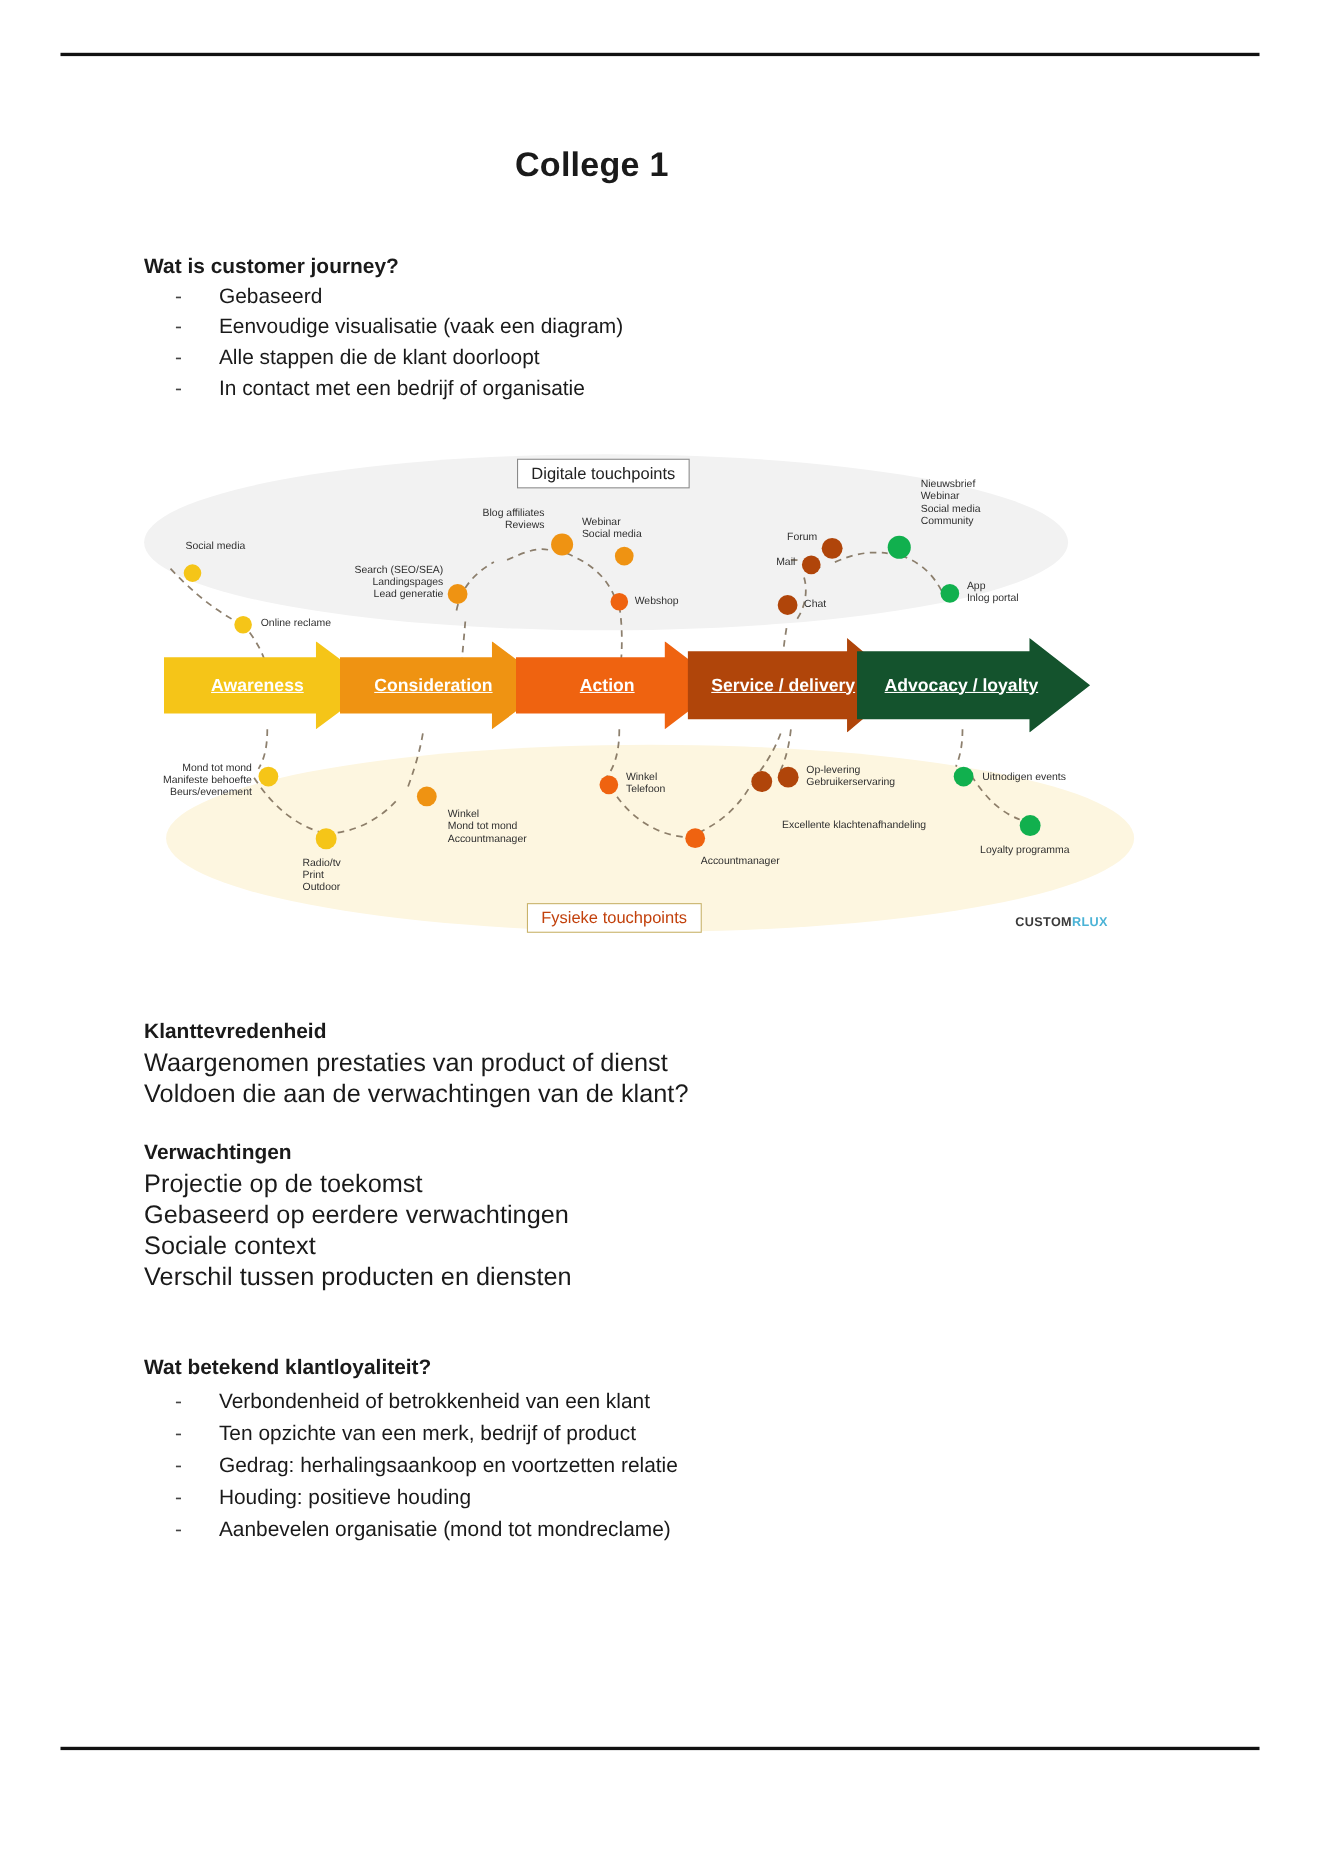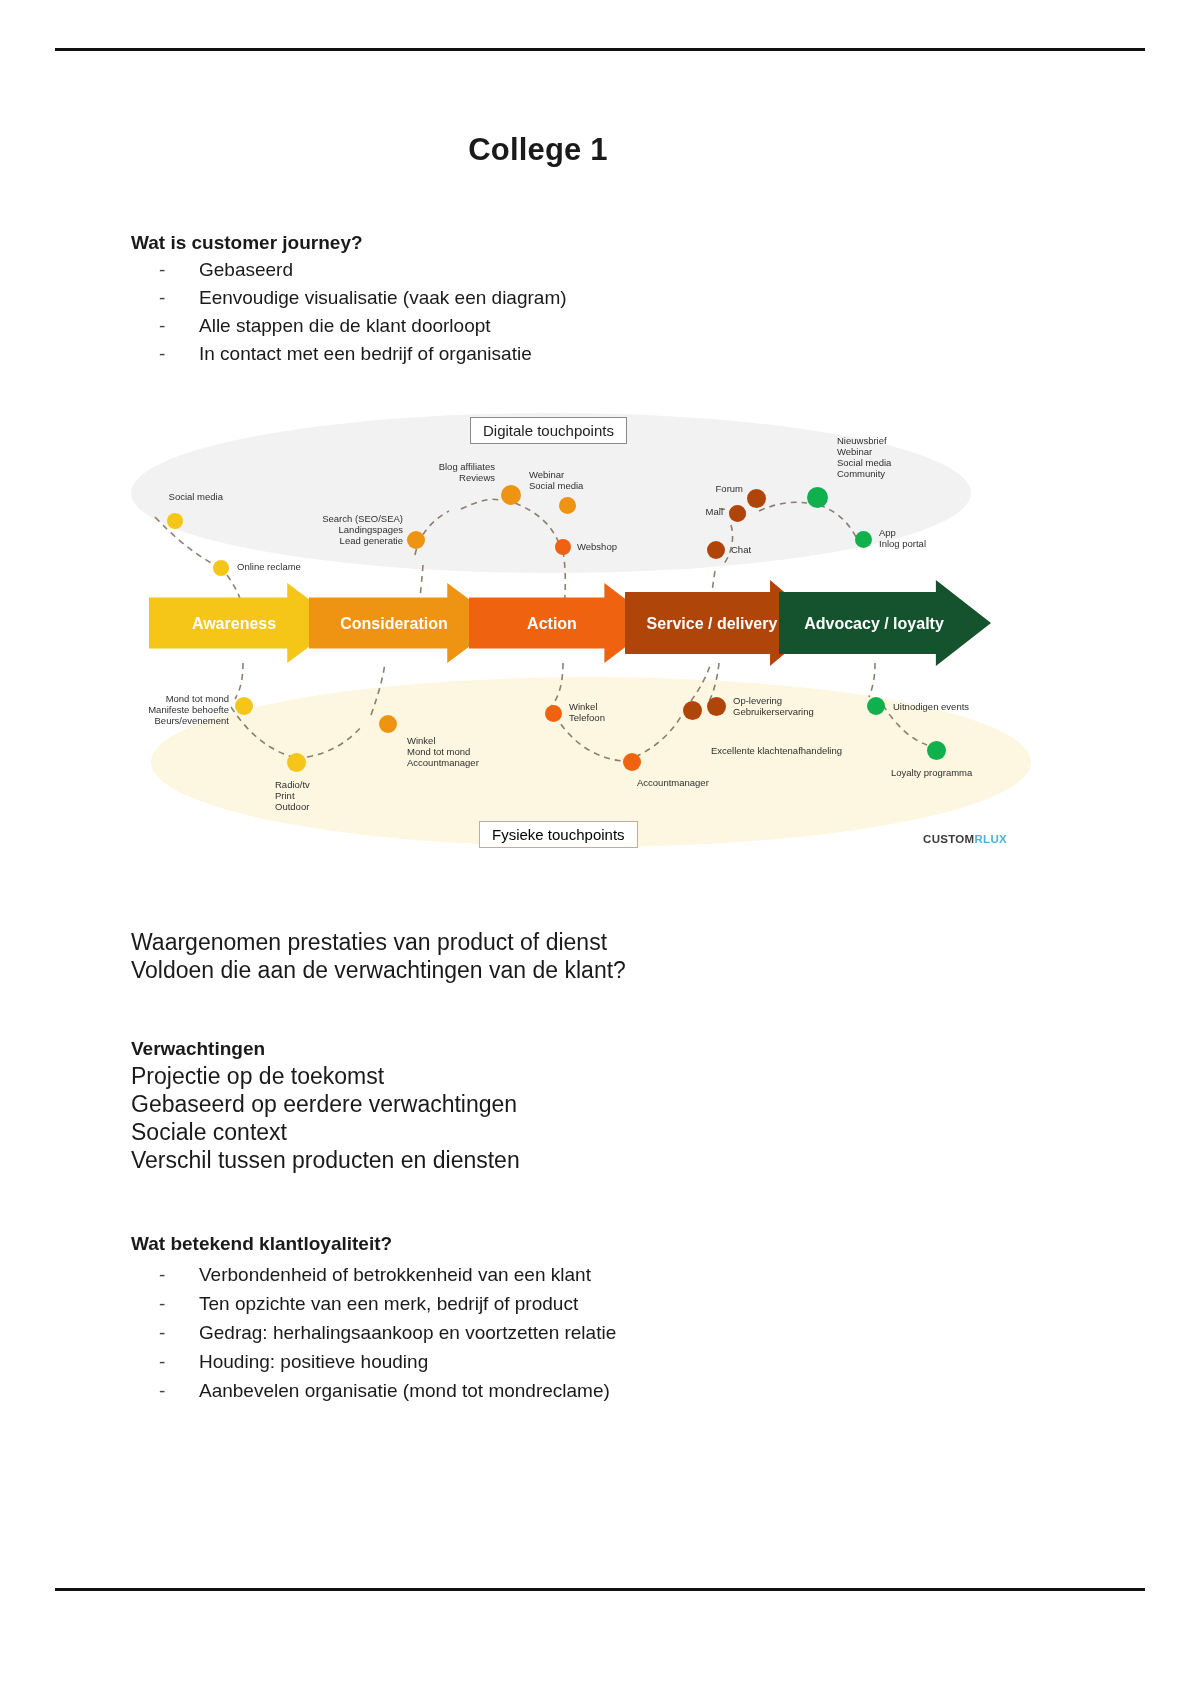--- a/index.html
+++ b/index.html
@@ -40,28 +40,29 @@
     background:#f2f2f2;border-radius:50%/50%;
   }
   .blob-physical{
     position:absolute;left:20px;top:272px;width:880px;height:170px;
     background:#fdf6e0;border-radius:50%/50%;
   }
   .label-box{
     position:absolute;background:#fff;border:1.4px solid #8a8a8a;
     padding:4px 12px;font-size:15px;color:#222;font-weight:500;
   }
-  .label-box.physical{border-color:#c9b36a;color:#000000;}
+  .label-box.physical{border-color:#c9b36a;color:#c2410c;}
 
   .arrows{position:absolute;left:18px;top:178px;width:850px;height:85px;}
   .arrow{
     position:absolute;top:0;height:80px;
     display:flex;align-items:center;justify-content:center;
     color:#fff;font-size:16px;font-weight:600;text-align:center;line-height:17px;
     clip-path:polygon(0 18%,72% 18%,72% 0,100% 50%,72% 100%,72% 82%,0 82%);
+    text-decoration:underline;
   }
   .arrow.big{clip-path:polygon(0 14%,74% 14%,74% 0,100% 50%,74% 100%,74% 86%,0 86%);}
   .arrow span{transform:translateX(-11px);}
 
   .dot{position:absolute;border-radius:50%;}
   .tp-label{position:absolute;font-size:9.5px;line-height:11px;color:#2f2f2f;white-space:nowrap;}
   .tp-label.r{text-align:right;}
 
   svg.curves{position:absolute;left:0;top:0;width:880px;height:470px;overflow:visible;}
 
@@ -204,20 +205,21 @@
 
     <div class="dot" style="left:796px;top:336px;width:19px;height:19px;background:#11b04e;"></div>
     <div class="tp-label" style="left:760px;top:362px;">Loyalty programma</div>
 
     <div class="logo">
       <span class="a">CUSTOM</span><span class="b">R</span><span class="b">LUX</span>
     </div>
   </div>
 
   <div class="block" style="top:928px;">
+    <div class="h">Klanttevredenheid</div>
     <div class="line">Waargenomen prestaties van product of dienst</div>
     <div class="line">Voldoen die aan de verwachtingen van de klant?</div>
   </div>
 
   <div class="block" style="top:1038px;">
     <div class="h">Verwachtingen</div>
     <div class="line">Projectie op de toekomst</div>
     <div class="line">Gebaseerd op eerdere verwachtingen</div>
     <div class="line">Sociale context</div>
     <div class="line">Verschil tussen producten en diensten</div>

